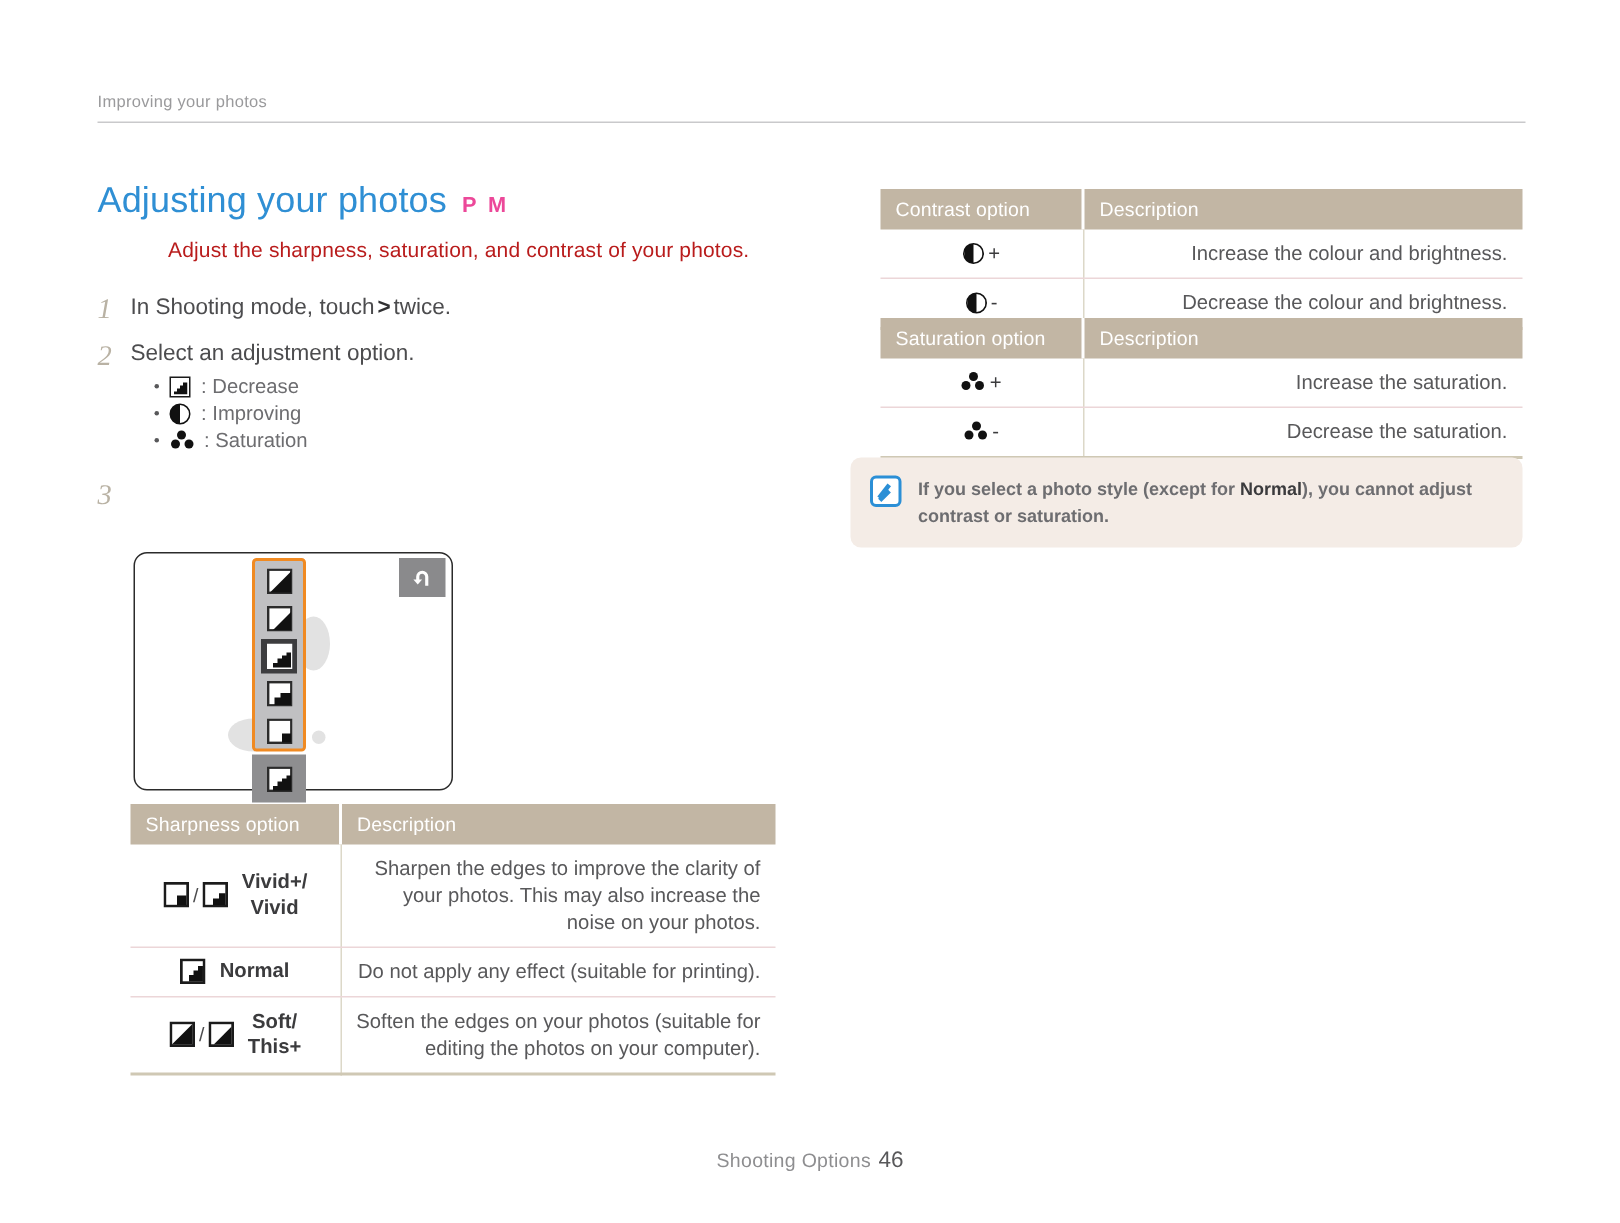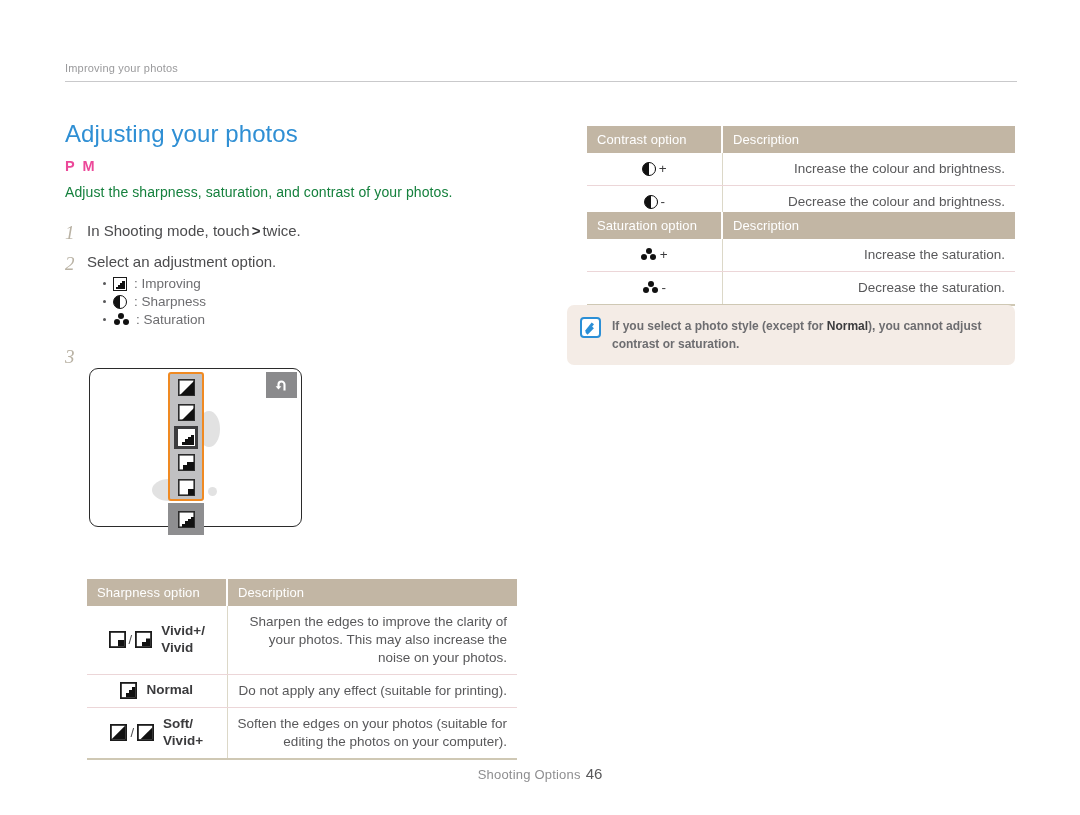--- a/index.html
+++ b/index.html
@@ -21,27 +21,27 @@
   }
   .runhead-text {
     font-size:11px; color:#9a9a9c; letter-spacing:.2px;
     padding-bottom:7px;
   }
   .runhead-rule { height:1px; background:#c9c9cb; width:952px; }
 
   
   .left-col { position:absolute; left:65px; top:120px; width:470px; }
 
-  .title-row { display:flex; align-items:baseline; gap:10px;flex-direction:column; }
+  .title-row { display:flex; align-items:baseline; gap:10px; }
   .title {
     font-size:24px; color:#2f8fd4; font-weight:400; letter-spacing:.1px;
   }
   .mode-badges { font-size:14.5px; font-weight:bold; color:#ec4899; letter-spacing:2px; }
 
-  .subtitle { font-size:14px; color:#15803d; margin-top:10px; letter-spacing:.1px; }
+  .subtitle { font-size:14px; color:#b91c1c; margin-top:10px; letter-spacing:.1px;margin-left:47px; }
 
   ol.steps { list-style:none; margin:20px 0 0 0; padding:0; }
   ol.steps > li {
     display:flex; align-items:flex-start; gap:9px; margin-bottom:4px;
   }
   .stepnum {
     font-size:19px; color:#b9b2a4; font-style:italic; font-weight:400;
     min-width:13px; line-height:1.4; font-family:"Liberation Serif", serif;
   }
   .steptext { font-size:15px; color:#4c4c4e; line-height:1.45; }
@@ -121,25 +121,25 @@
     font-size:13.5px; color:#58585a; padding:7px 10px; vertical-align:middle;
     border-bottom:1px solid #ecd6d8; line-height:1.33;text-align:right;
   }
   table.opt td.optcell {
     border-right:1px solid #dcd8c8; text-align:center; color:#3b3b3d;
   }
   table.opt tr:last-child td { border-bottom:none; }
   table.opt { border-bottom:2px solid #cfc8b4; }
 
   .optinner { display:flex; align-items:center; justify-content:center; gap:9px; }
-  .optlabel { font-size:13.5px; color:#3b3b3d; font-weight:bold; text-align:left; line-height:1.25; }
+  .optlabel { font-size:13.5px; color:#3b3b3d; font-weight:bold; text-align:center; line-height:1.25; }
   .optglyphs { display:flex; align-items:center; gap:3px; }
   .slash { color:#4c4c4e; font-size:13px; }
 
-  .sharp-table { position:absolute; left:87px; top:579px; width:430px; }
+  .sharp-table { position:absolute; left:87px; top:536px; width:430px; }
   .sharp-table col.c1 { width:140px; }
 
   .contrast-table { position:absolute; left:587px; top:126px; width:428px; }
   .saturation-table { position:absolute; left:587px; top:212px; width:428px; }
   .contrast-table col.c1, .saturation-table col.c1 { width:135px; }
 
   
   .notebox {
     position:absolute; left:567px; top:305px; width:448px; min-height:52px;
     background:#f4ece6; border-radius:7px;
@@ -201,26 +201,26 @@
           <span class="steptext">Select an adjustment option.</span>
           <ul class="bullets">
             <li>
               <span class="dot"></span>
               <span class="ic ic-sharp">
                 <svg width="11" height="11" viewBox="0 0 11 11" style="display:block">
                   <rect x="0" y="0" width="11" height="11" fill="#fff"></rect>
                   <path d="M11 11 L11 3 L8 3 L8 5 L6 5 L6 7 L4 7 L4 9 L2 9 L2 11 Z" fill="#111"></path>
                 </svg>
               </span>
-              <span>: Improving</span>
+              <span>: Decrease</span>
             </li>
             <li>
               <span class="dot"></span>
               <span class="ic ic-contrast"></span>
-              <span>: Sharpness</span>
+              <span>: Improving</span>
             </li>
             <li>
               <span class="dot"></span>
               <span class="ic ic-sat">
                 <span class="t"></span>
                   <span class="l"></span>
                   <span class="r"></span>
               </span>
               <span>: Saturation</span>
             </li>
@@ -345,21 +345,21 @@
                     <path d="M15.3 15.3 L15.3 1.6 L1.6 15.3 Z" fill="#111"></path>
                   </svg>
                 <span class="slash">/</span>
                 <svg width="17" height="17" viewBox="0 0 17 17">
                     <rect x="0.9" y="0.9" width="15.2" height="15.2" fill="#fff" stroke="#1b1b1b" stroke-width="1.8"></rect>
                     <path d="M15.3 15.3 L15.3 3.5 L3.5 15.3 Z" fill="#111"></path>
                   </svg>
               </span>
               <span class="optlabel">
                 <span>Soft/</span><br>
-                <span>Vivid+</span>
+                <span>This+</span>
               </span>
             </div>
           </td>
           <td>Soften the edges on your photos (suitable for editing the photos on your computer).</td>
         </tr>
       </tbody>
     </table>
   </div>
 
   <div class="contrast-table">

